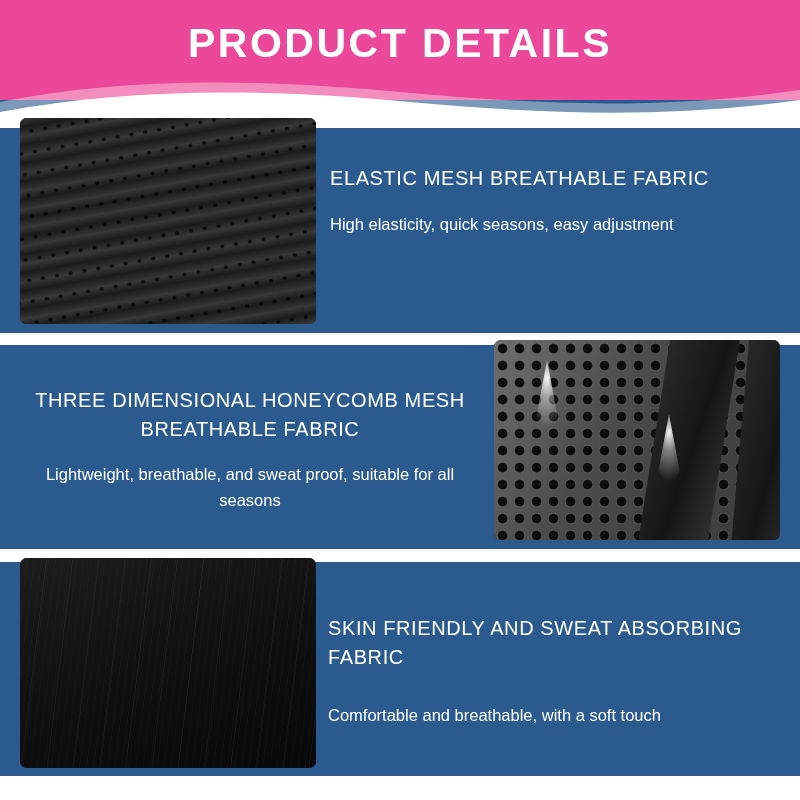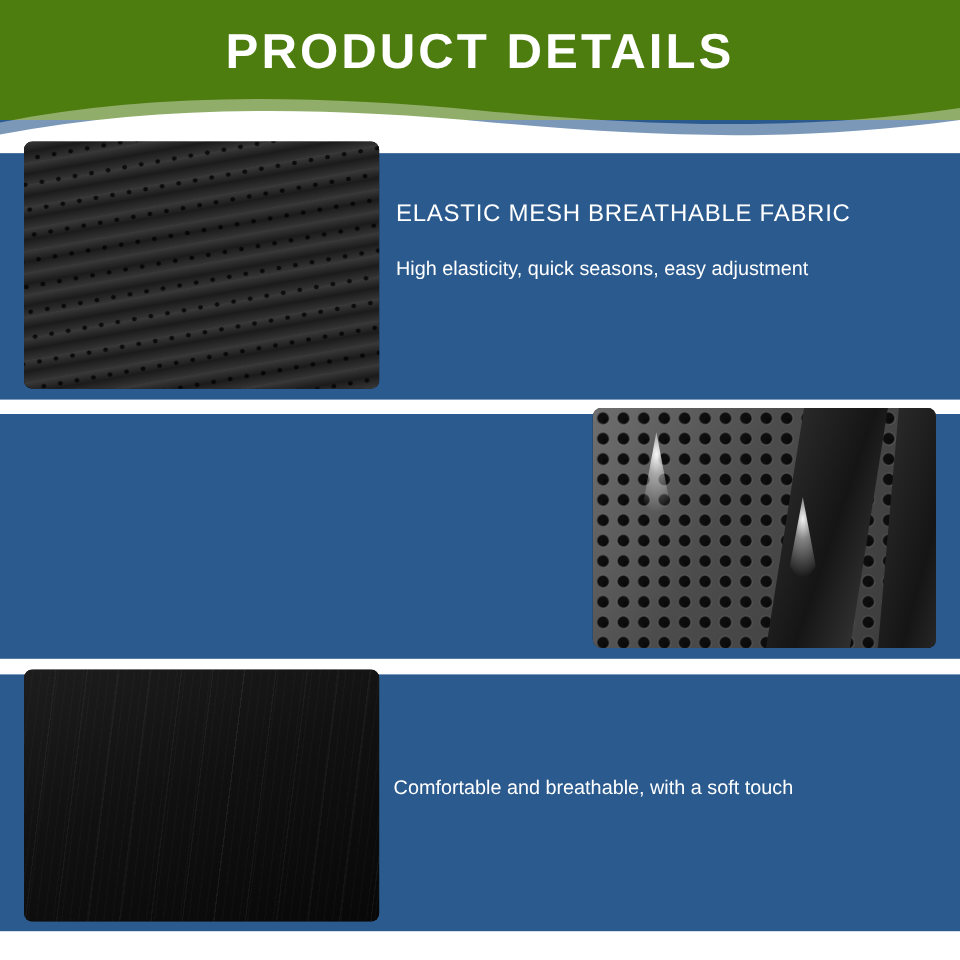--- a/index.html
+++ b/index.html
@@ -21,21 +21,21 @@
     overflow: hidden;
   }
 
   
   .header {
     position: absolute;
     left: 0;
     top: 0;
     width: 800px;
     height: 100px;
-    background: #4d7c0f;
+    background: #ec4899;
   }
   .header-title {
     position: absolute;
     left: 0;
     top: 20px;
     width: 800px;
     text-align: center;
     color: #ffffff;
     font-size: 41px;
     font-weight: bold;
@@ -217,21 +217,27 @@
     <div class="t-sub">High elasticity, quick seasons, easy adjustment</div>
   </div>
 
   <div class="photo photo-2">
     <div class="tex-honeycomb"></div>
     <div class="hc-strap hc-strap-a"></div>
     <div class="hc-strap hc-strap-b"></div>
     <div class="hc-glint hc-glint-1"></div>
     <div class="hc-glint hc-glint-2"></div>
   </div>
+  <div class="text-block block-2">
+    <div class="t-heading">THREE DIMENSIONAL HONEYCOMB MESH</div>
+    <div class="t-heading">BREATHABLE FABRIC</div>
+    <div class="t-sub">Lightweight, breathable, and sweat proof, suitable for all seasons</div>
+  </div>
 
   <div class="photo photo-3">
     <div class="tex-soft"></div>
   </div>
   <div class="text-block block-3">
+    <div class="t-heading">SKIN FRIENDLY AND SWEAT ABSORBING FABRIC</div>
     <div class="t-sub">Comfortable and breathable, with a soft touch</div>
   </div>
 
 </div>
 
 </body></html>

